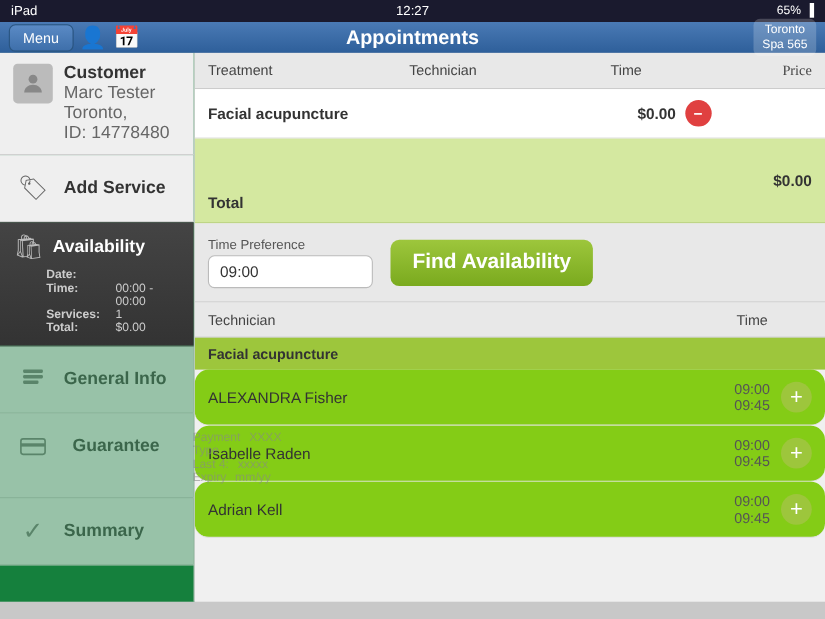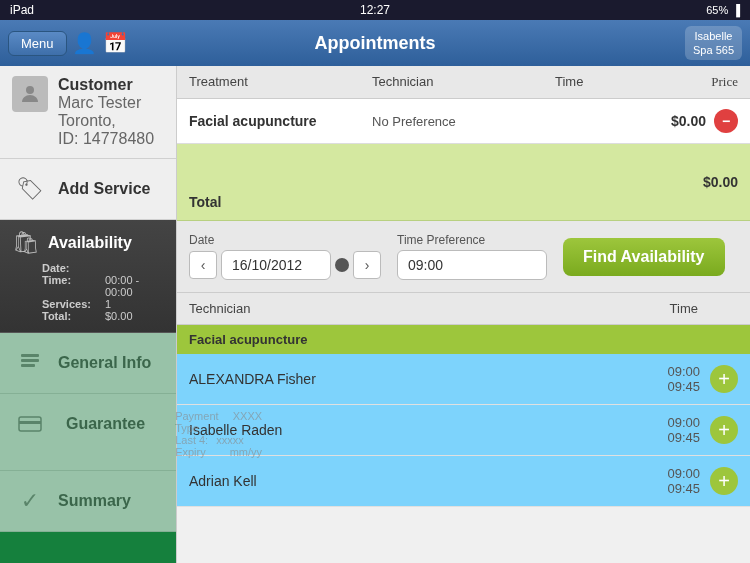--- a/index.html
+++ b/index.html
@@ -15,21 +15,21 @@
       align-items: center;
       padding: 0 10px;
       height: 20px;
     }
     .status-bar .center { position: absolute; left: 50%; transform: translateX(-50%); font-size: 12px; font-weight: 500; }
     .status-right { display: flex; align-items: center; gap: 4px; font-size: 11px; }
 
     
     .header {
       background: linear-gradient(to bottom, #4a7ab5, #2e5f9a);
-      height: 46px;
+      height: 28px;
       display: flex;
       align-items: center;
       justify-content: center;
       position: relative;
     }
     .header-title {
       color: white;
       font-size: 18px;
       font-weight: 600;
     }
@@ -284,21 +284,21 @@
       height: 14px;
       background: #555;
       border-radius: 50%;
       cursor: pointer;
     }
     .find-btn {
       background: linear-gradient(to bottom, #9dc63c, #7aaa1e);
       border: none;
       border-radius: 8px;
       color: white;
-      font-size: 16px;
+      font-size: 19px;
       font-weight: 600;
       padding: 10px 20px;
       cursor: pointer;
       white-space: nowrap;
     }
 
     
     .avail-table-header {
       display: grid;
       grid-template-columns: 1fr auto;
@@ -315,21 +315,22 @@
       font-size: 13px;
       font-weight: 600;
       color: #333;
     }
 
     .avail-row-item {
       display: flex;
       align-items: center;
       padding: 10px 12px;
       border-bottom: 1px solid #e0e0e0;
-      background: #7dd3fc;
+      background: #84cc16;
+      border-radius: 13px;
     }
     .avail-tech-name { flex: 1; font-size: 14px; color: #333; }
     .avail-times {
       display: flex;
       flex-direction: column;
       align-items: flex-end;
       font-size: 13px;
       color: #555;
       margin-right: 10px;
     }
@@ -360,21 +361,21 @@
 </div>
 
 <div class="header">
   <div class="header-left">
     <button class="btn-menu">Menu</button>
     <span class="header-icon">👤</span>
     <span class="header-icon">📅</span>
   </div>
   <span class="header-title">Appointments</span>
   <div class="header-right">
-    <div>Isabelle</div>
+    <div>Toronto</div>
     <div>Spa 565</div>
   </div>
 </div>
 
 <div class="main-layout">
 
   <div class="sidebar">
 
     <div class="customer-section">
       <div class="customer-avatar">
@@ -447,21 +448,21 @@
       </div>
       <div style="margin-left:30px;margin-top:4px;">
         <div style="display:flex;gap:8px;font-size:11px;color:#888;">
           <span>Payment Type</span>
           <span>XXXX</span>
         </div>
         <div style="display:flex;gap:8px;font-size:11px;color:#888;">
           <span>Last 4:</span>
           <span>xxxxx</span>
         </div>
-        <div style="display:flex;gap:24px;font-size:11px;color:#888;">
+        <div style="display:flex;gap:8px;font-size:11px;color:#888;">
           <span>Expiry</span>
           <span>mm/yy</span>
         </div>
       </div>
     </div>
 
     <div class="sidebar-greyed">
       <div class="sidebar-greyed-icon" style="font-size:22px;color:#888;">✓</div>
       <span class="sidebar-greyed-label">Summary</span>
     </div>
@@ -472,47 +473,37 @@
 
     <div class="table-header">
       <span class="table-header-cell">Treatment</span>
       <span class="table-header-cell">Technician</span>
       <span class="table-header-cell">Time</span>
       <span class="table-header-cell right">Price</span>
     </div>
 
     <div class="table-row">
       <span class="treatment-name">Facial acupuncture</span>
-      <span class="tech-name">No Preference</span>
       <span></span>
       <div style="display:flex;align-items:center;justify-content:flex-end;gap:8px;">
         <span class="price-cell">$0.00</span>
         <div class="remove-btn">
           <div class="remove-icon">−</div>
         </div>
       </div>
     </div>
 
     <div class="total-row">
       <span class="total-label">Total</span>
       <span></span>
       <span></span>
       <span class="total-price">$0.00</span>
     </div>
 
     <div class="datetime-section">
-      <div class="date-group">
-        <span class="field-label">Date</span>
-        <div class="date-input-row">
-          <button class="nav-btn">‹</button>
-          <input class="date-field" type="text" value="16/10/2012" style="">
-          <div class="dot-btn"></div>
-          <button class="nav-btn">›</button>
-        </div>
-      </div>
       <div class="time-group">
         <span class="field-label">Time Preference</span>
         <input class="time-field" type="text" value="09:00" style="">
       </div>
       <button class="find-btn">Find Availability</button>
     </div>
 
     <div class="avail-table-header">
       <span class="avail-table-col">Technician</span>
       <span class="avail-table-col right">Time</span>

